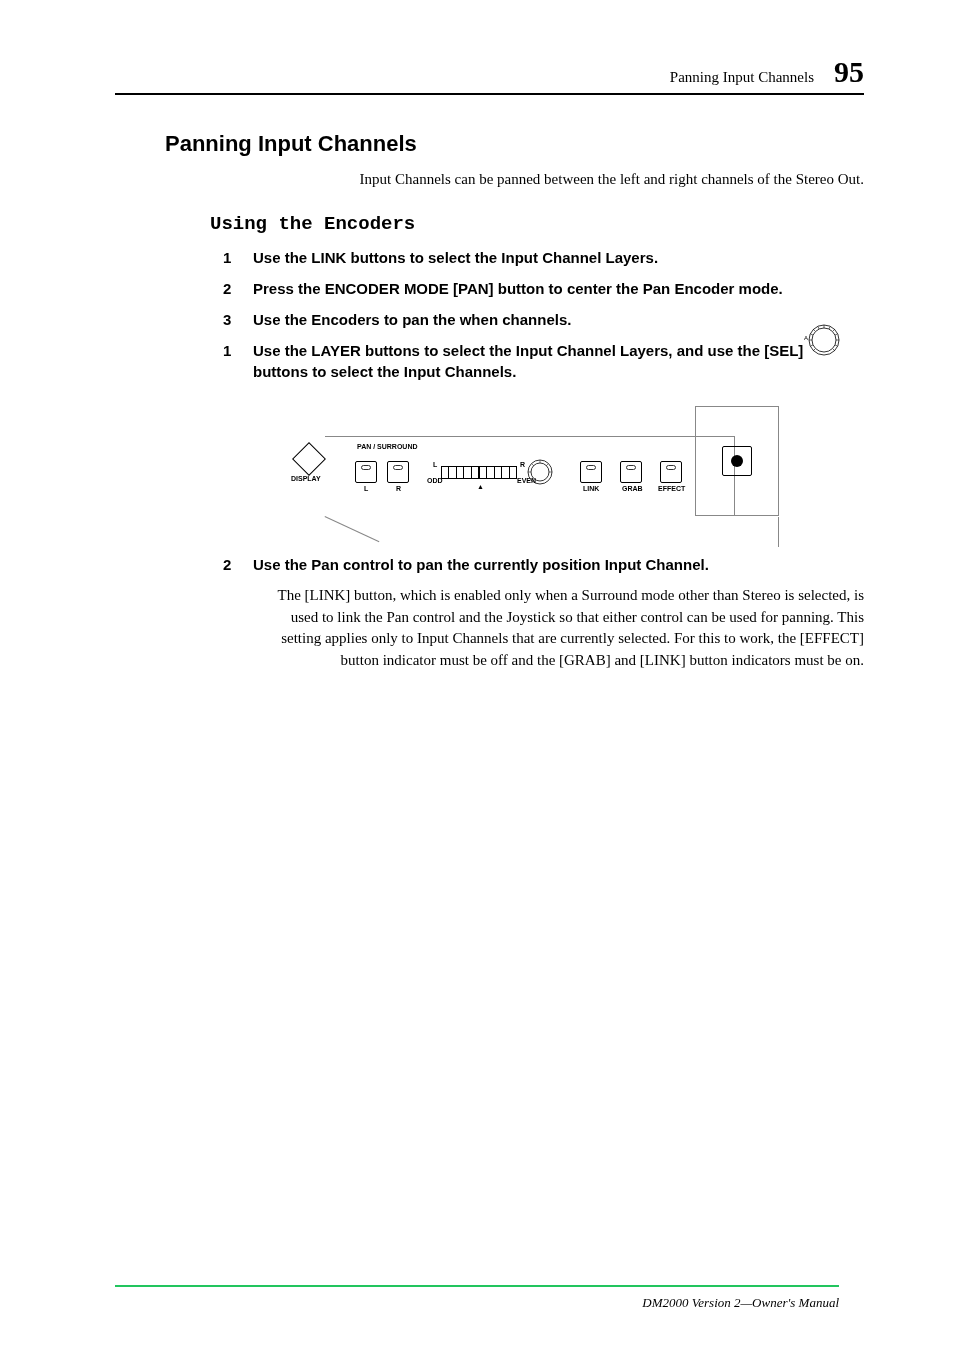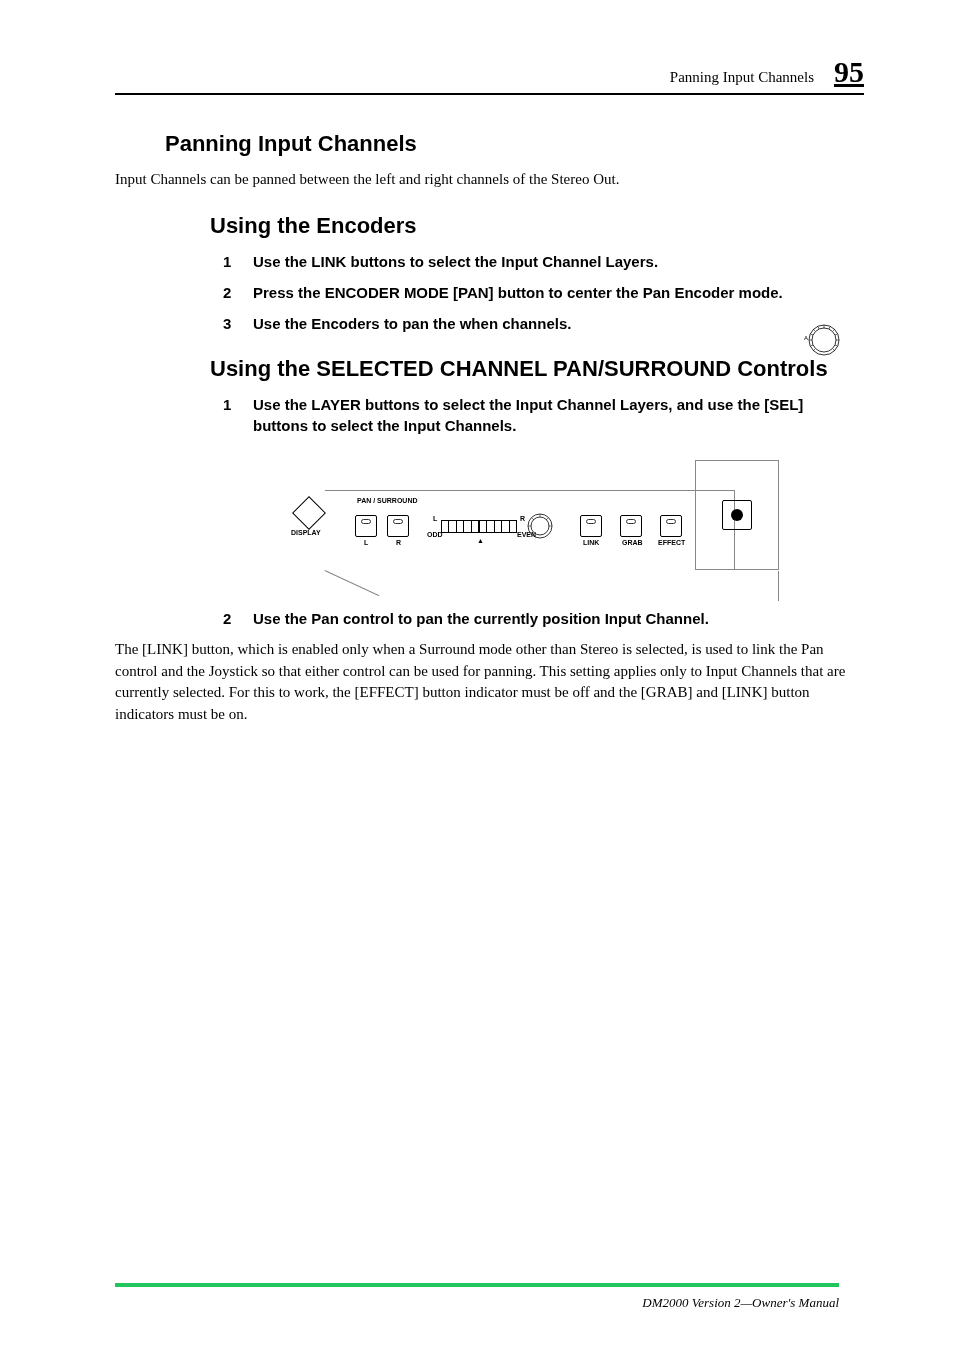--- a/index.html
+++ b/index.html
@@ -24,37 +24,38 @@
     padding-bottom: 4px;
     margin-bottom: 36px;
   }
   .header-title {
     font-size: 15px;
     margin-right: 20px;
   }
   .header-page {
     font-size: 30px;
     font-weight: bold;
-    text-decoration: underline;
   }
   .h1 {
     font-family: "Frutiger", "Helvetica Neue", Arial, sans-serif;
     font-size: 22px;
     font-weight: bold;
     margin-left: 50px;
     margin-bottom: 12px;
   }
   .body-text {
     font-size: 15px;
     line-height: 1.45;
+    margin-left: 140px;
     margin-bottom: 14px;
+    text-align: right;
   }
   .h2 {
-    font-family: Liberation Sans, sans-serif;
-    font-size: 22px;
+    font-family: Liberation Mono, monospace;
+    font-size: 19px;
     font-weight: bold;
     margin-left: 95px;
     margin-top: 22px;
     margin-bottom: 12px;
   }
   .step {
     display: flex;
     margin-left: 108px;
     margin-bottom: 10px;
     font-family: "Frutiger", "Helvetica Neue", Arial, sans-serif;
@@ -195,21 +196,21 @@
     top: 110px;
     width: 1px;
     height: 30px;
     border-left: 1px solid #888;
   }
   .footer {
     position: absolute;
     bottom: 40px;
     left: 115px;
     right: 115px;
-    border-top: 4px solid #22c55e;
+    border-top: 2px solid #22c55e;
     padding-top: 8px;
     text-align: right;
     font-style: italic;
     font-size: 13px;
   }
 </style>
 </head>
 <body>
 
 <div class="page">
@@ -253,21 +254,20 @@
         <line x1="14" y1="4.5" x2="15" y2="7"></line>
         <line x1="33.5" y1="12" x2="31" y2="13"></line>
         <line x1="33.5" y1="24" x2="31" y2="23"></line>
         <line x1="6.5" y1="12" x2="9" y2="13"></line>
         <line x1="6.5" y1="24" x2="9" y2="23"></line>
       </g>
       <text x="0" y="18" font-size="6" font-family="Arial">A</text>
     </svg>
   </div>
 
-  <div class="h2">Using the SELECTED CHANNEL PAN/SURROUND Controls</div>
 
   <div class="step">
     <div class="step-num">1</div>
     <div class="step-text">Use the LAYER buttons to select the Input Channel Layers, and use the [SEL] buttons to select the Input Channels.</div>
   </div>
 
   <div class="figure-wrap">
     <div class="figure-box">
       <div class="panel-callout-line1"></div>
       <div class="inner">

